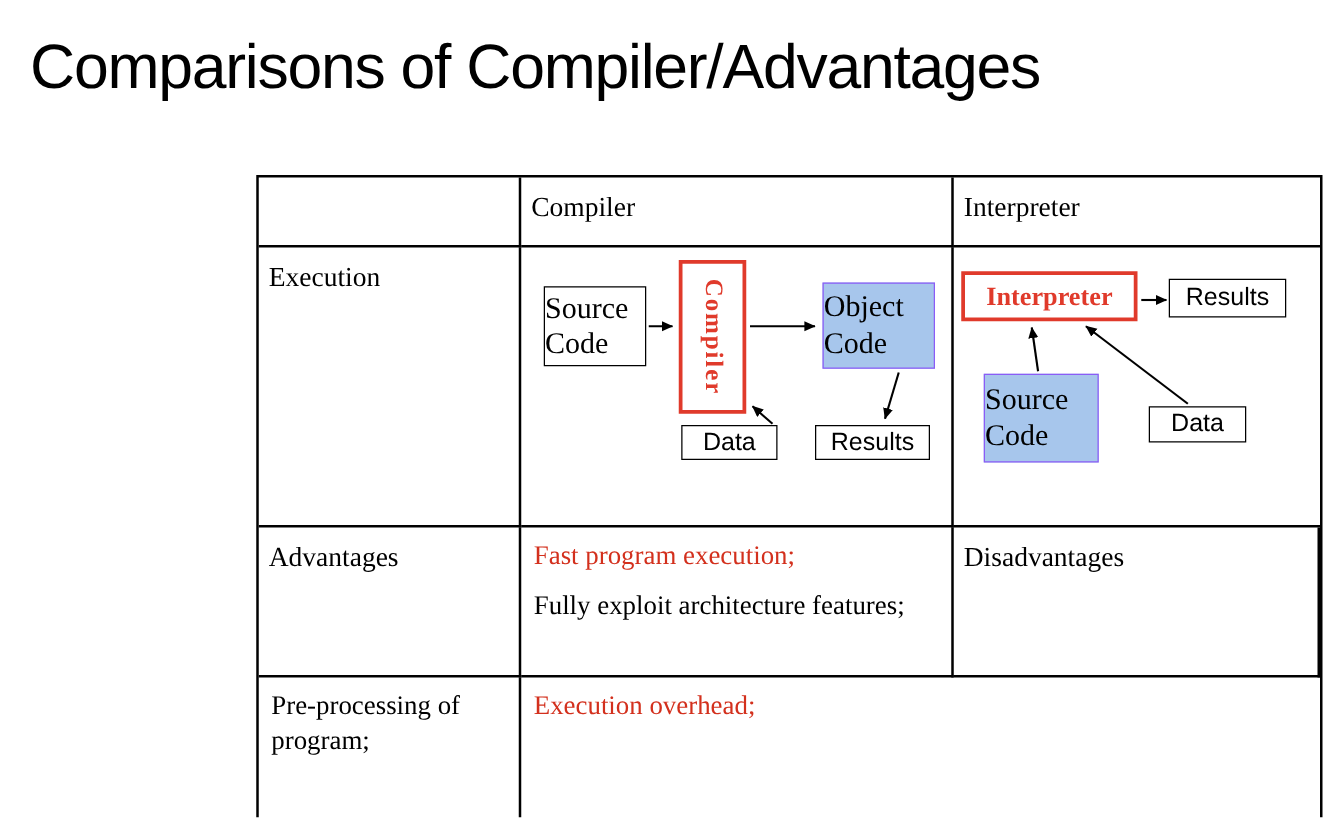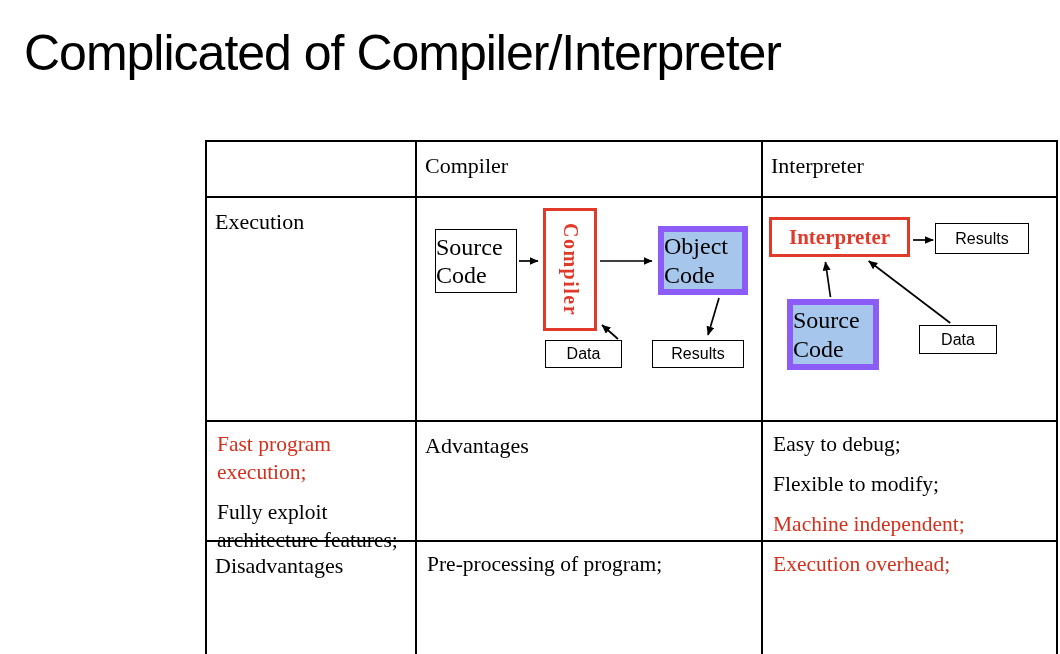--- a/index.html
+++ b/index.html
@@ -28,40 +28,40 @@
   .textcell p { margin:0 0 12px; line-height:1.3; color:#000; }
   .textcell p[data-color="red"] { color:var(--text_red); }
 
   .overview { overflow:hidden; }
   .arrows { position:absolute; inset:0; width:100%; height:100%; }
   .arrows line { stroke:#000; stroke-width:1.7; }
 
   .dbox { position:absolute; display:flex; align-items:center; justify-content:center; background:#fff; }
   .dbox span { display:block; text-align:left; }
   .dbox.white { border:1.8px solid #000; }
-  .dbox.blue { background:var(--blue); border:6px solid #8b5cf6; }
+  .dbox.blue { background:var(--blue); border:1px solid #8b5cf6; }
   .serif { font-family:"Liberation Serif", serif; font-size:24px; line-height:1.18; }
-  .sans  { font-family:"Liberation Sans", sans-serif; font-size:16px; }
+  .sans  { font-family:"Liberation Sans", sans-serif; font-size:20px; }
 
   .compiler-red {
     border:3px solid var(--red); background:#fff; color:var(--red);
     font-weight:bold; font-size:20px; font-family:"Liberation Serif", serif;
   }
   .compiler-red span { writing-mode:vertical-rl; letter-spacing:1.5px; }
   .interp-red {
     border:3px solid var(--red); background:#fff; color:var(--red);
     font-weight:bold; font-size:21px; font-family:"Liberation Serif", serif;
   }
 </style>
 </head>
 <body>
 
 <div class="page">
 
-  <h1 class="title">Complicated of Compiler/Interpreter</h1>
+  <h1 class="title">Comparisons of Compiler/Advantages</h1>
 
   <div class="table">
 
     <div class="cell head"></div>
     <div class="cell head">Compiler</div>
     <div class="cell head lastcol">Interpreter</div>
 
     <div class="cell rowlabel">Execution</div>
 
     <div class="cell overview">
@@ -111,29 +111,24 @@
         <span>Results</span>
       </div>
       <div class="dbox blue serif" style="left:24px; top:101px; width:92px; height:71px;">
         <span>Source Code</span>
       </div>
       <div class="dbox white sans" style="left:156px; top:127px; width:78px; height:29px;">
         <span>Data</span>
       </div>
     </div>
 
+    <div class="cell rowlabel">Advantages</div>
     <div class="cell textcell">
       <p data-color="red">Fast program execution;</p>
       <p data-color="black">Fully exploit architecture features;</p>
-    </div>
-    <div class="cell rowlabel">Advantages</div>
-    <div class="cell textcell lastcol">
-      <p data-color="black">Easy to debug;</p>
-      <p data-color="black">Flexible to modify;</p>
-      <p data-color="red">Machine independent;</p>
     </div>
 
     <div class="cell rowlabel">Disadvantages</div>
     <div class="cell textcell">
       <p data-color="black">Pre-processing of program;</p>
     </div>
     <div class="cell textcell lastcol">
       <p data-color="red">Execution overhead;</p>
     </div>
 

